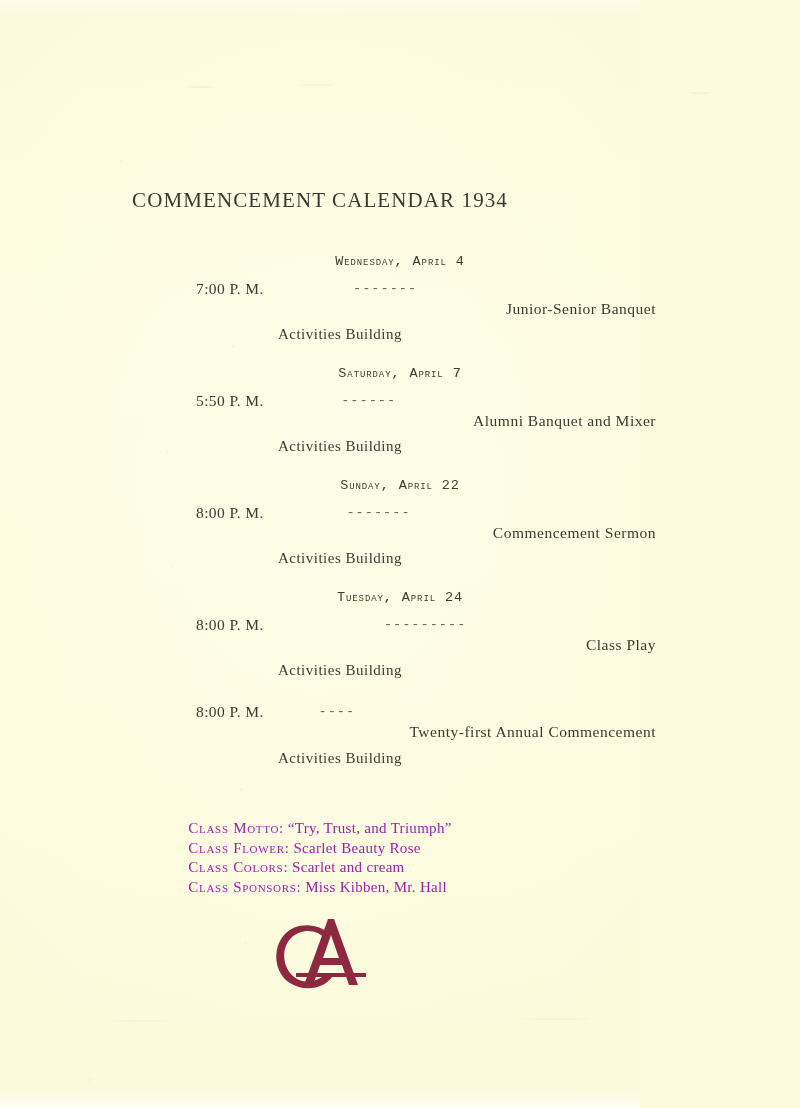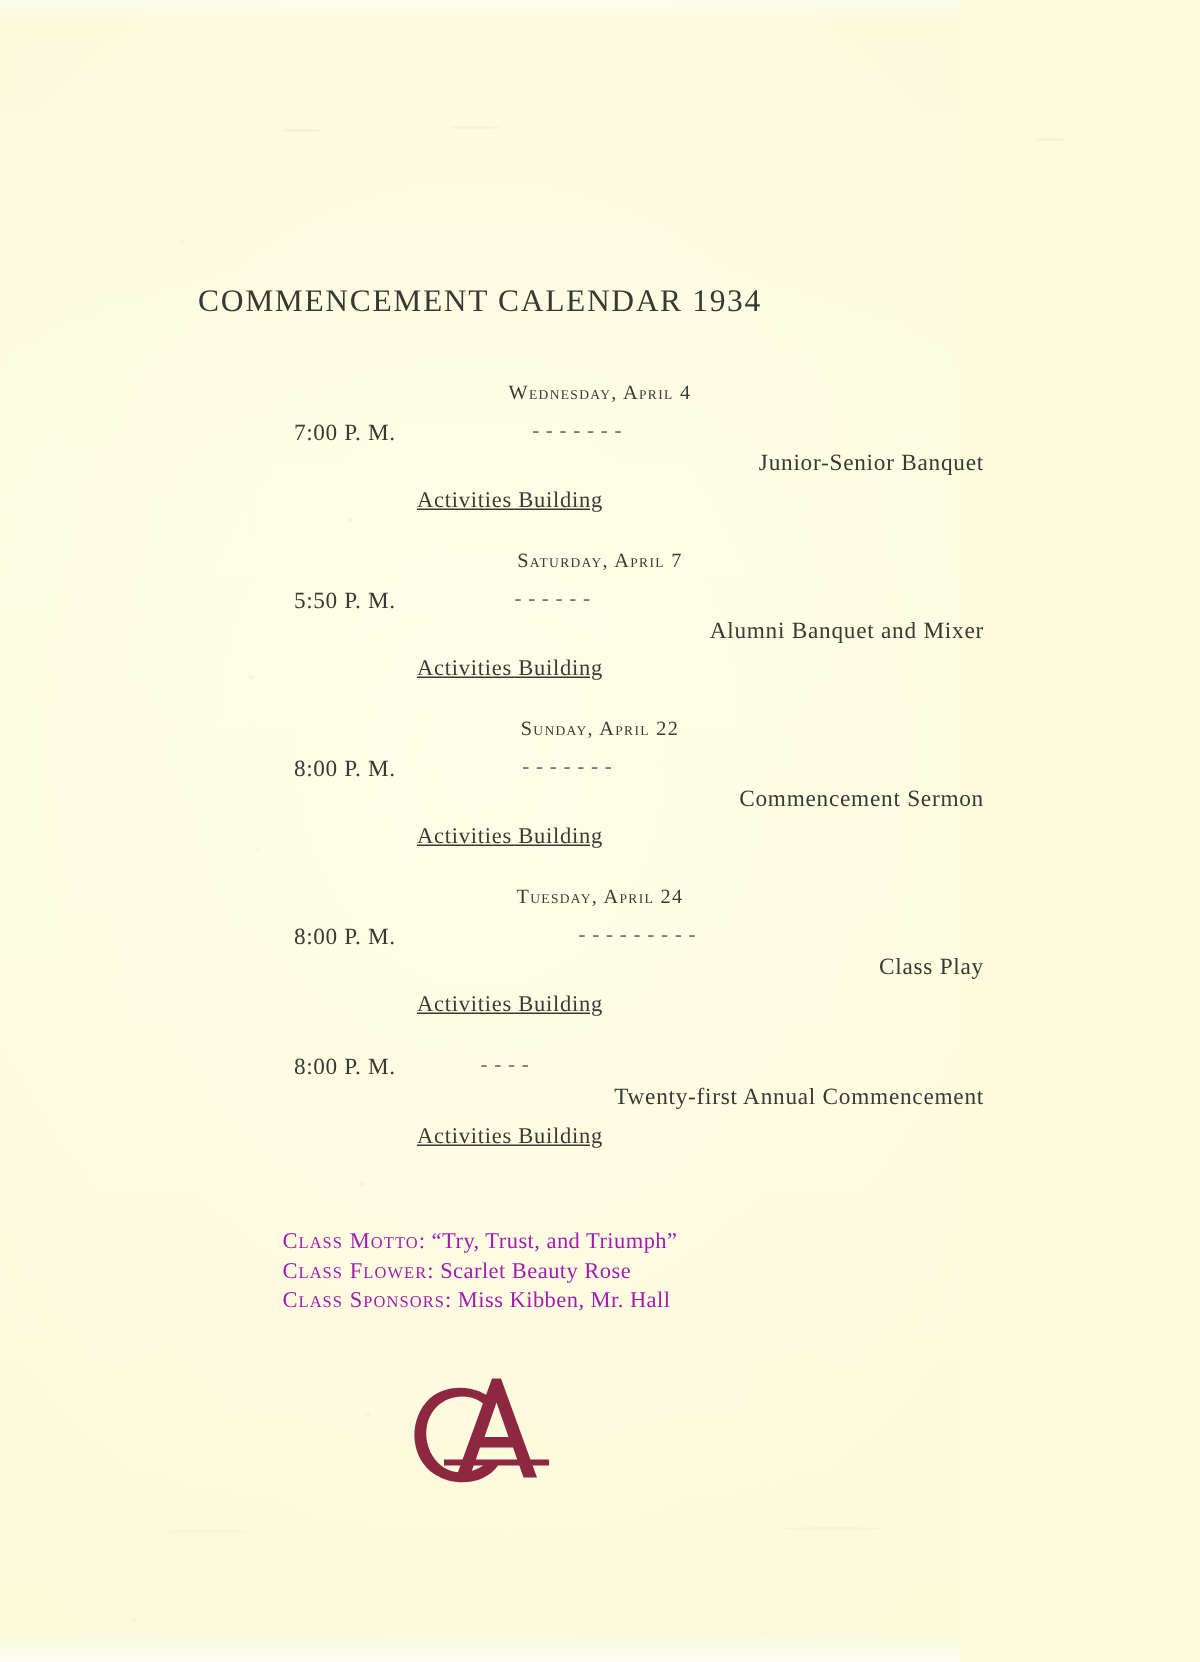--- a/index.html
+++ b/index.html
@@ -77,20 +77,21 @@
     height: 112px;
   }
   .event-date {
     text-align: center;
     font-size: 13.5px;
     font-variant: small-caps;
     letter-spacing: 0.9px;
     color: #3c3b31;
     margin: 0 0 10px 0;
     line-height: 1.1;
+    font-family: Liberation Mono, monospace;
   }
   .event-line {
     position: relative;
     display: flex;
     align-items: flex-start;
     padding: 0 144px 0 196px;
     font-size: 15.5px;
     color: #3b3a31;
     line-height: 1.2;
   }
@@ -116,21 +117,20 @@
     margin-top: 20px;
   }
   .event-place {
     text-align: center;
     font-size: 15px;
     margin-top: 8px;
     letter-spacing: 0.5px;
     color: #3b3a31;
     padding-right: 150px;
     padding-left: 30px;
-    text-decoration: underline;
   }
 
   
   .class-details {
     position: absolute;
     top: 819px;
     left: 0; right: 0;
     text-align: center;
   }
   .class-details-inner {
@@ -241,20 +241,24 @@
     <div class="class-details-inner">
       <div class="detail-row">
         <span class="detail-label">Class Motto:</span>
         <span class="detail-value">“Try, Trust, and Triumph”</span>
       </div>
       <div class="detail-row">
         <span class="detail-label">Class Flower:</span>
         <span class="detail-value">Scarlet Beauty Rose</span>
       </div>
       <div class="detail-row">
+        <span class="detail-label">Class Colors:</span>
+        <span class="detail-value">Scarlet and cream</span>
+      </div>
+      <div class="detail-row">
         <span class="detail-label">Class Sponsors:</span>
         <span class="detail-value">Miss Kibben, Mr. Hall</span>
       </div>
     </div>
   </div>
 
   <div class="monogram">
     <svg width="104" height="78" viewBox="0 0 104 78">
 
       <path d="M62 20

